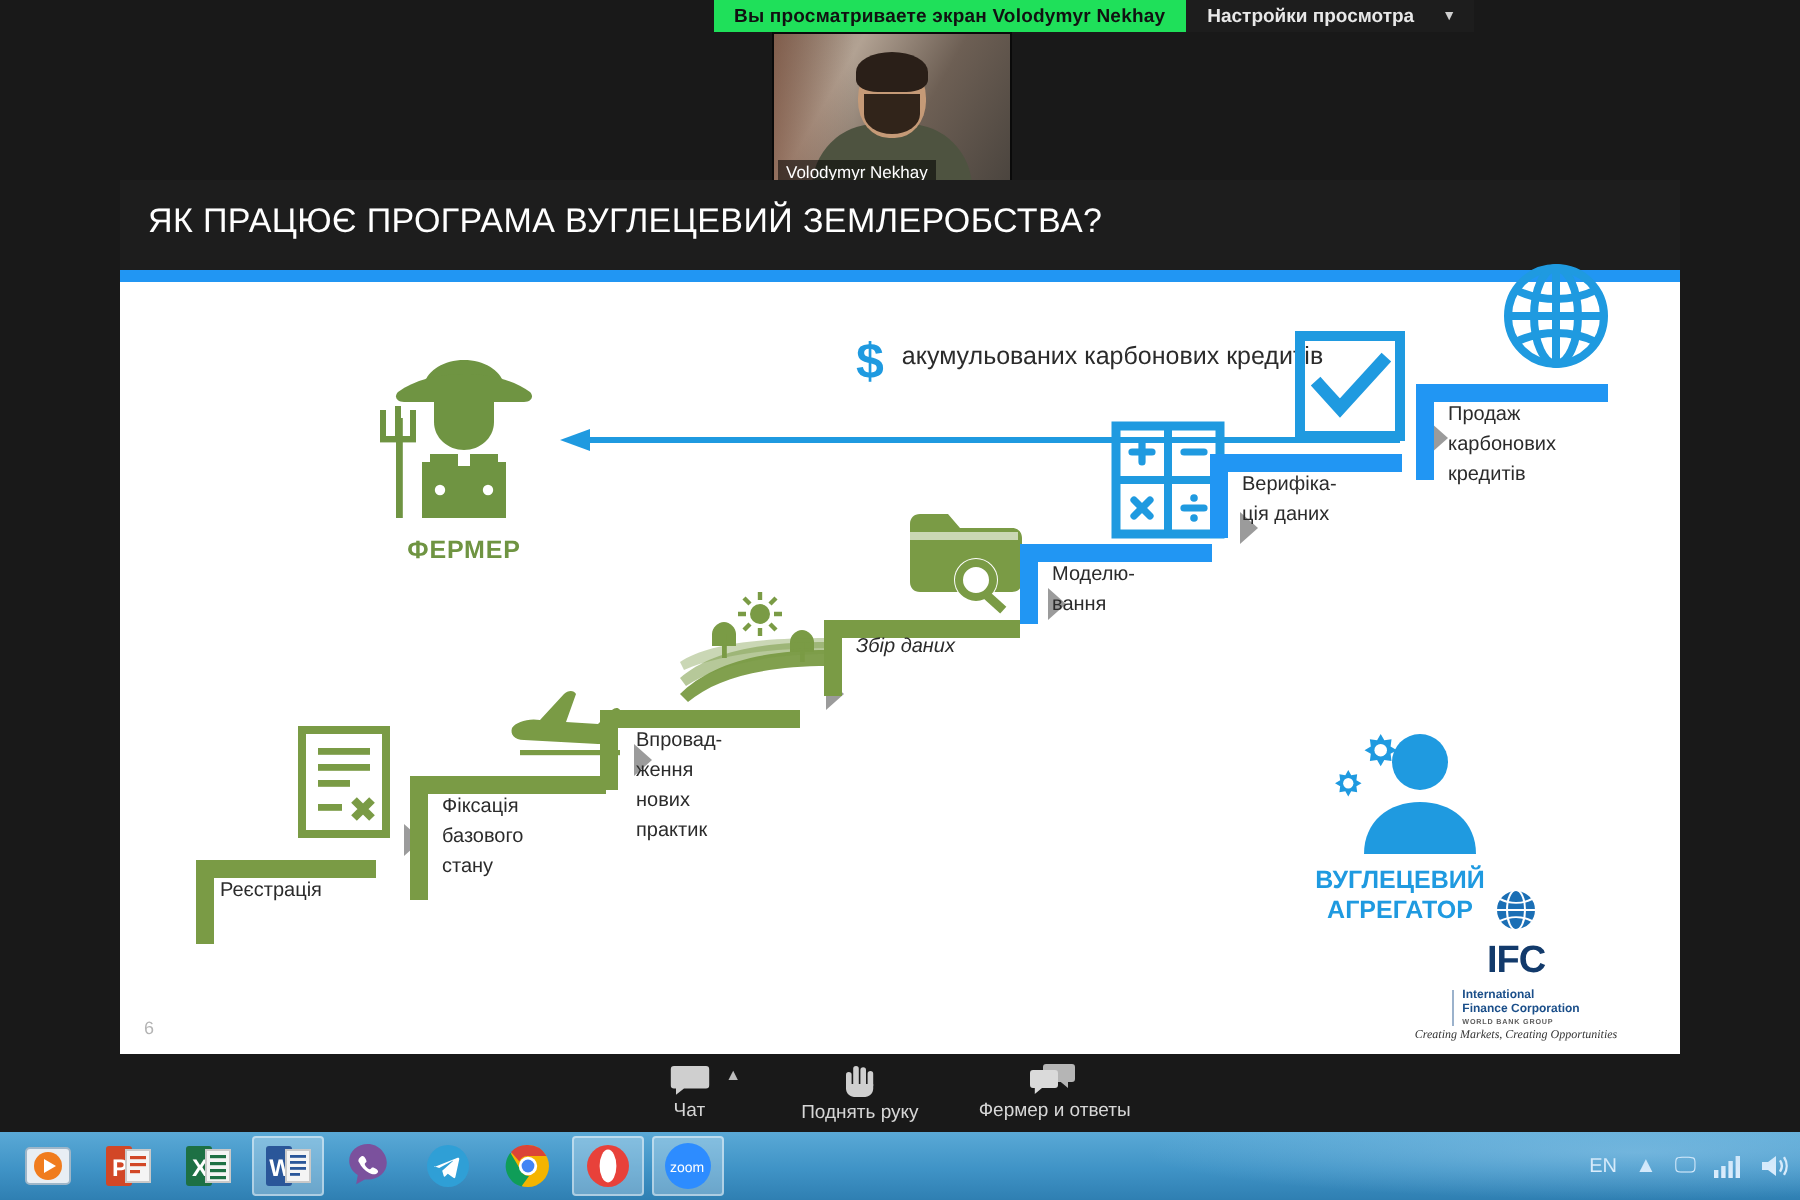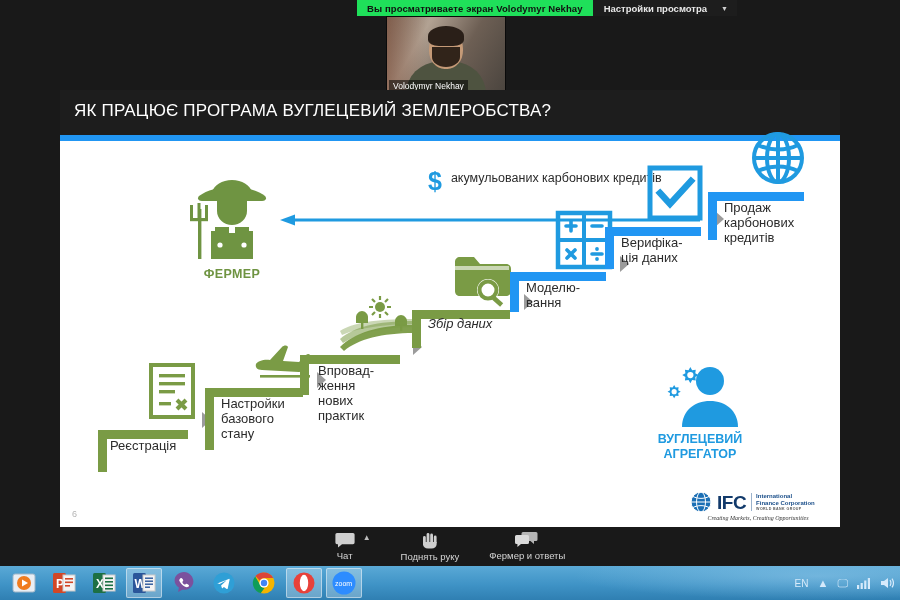--- a/index.html
+++ b/index.html
@@ -78,34 +78,34 @@
   #return-arrow{ position:absolute; left:220px; top:124px; width:420px; height:12px; }
   
   #farmer{ position:absolute; left:112px; top:85px; width:120px; text-align:center; }
   #farmer-label{ margin-top:2px; color:#6f9442; font-size:12.5px; font-weight:bold; letter-spacing:.4px; }
   
   .step{ position:absolute; }
   .step .bar{ position:absolute; }
   .step .bar .horiz{ position:absolute; left:0; top:0; height:9px; }
   .step .bar .vert{ position:absolute; left:0; top:0; width:9px; }
   .step .caption{
-    position:absolute; font-size:13px; color:#2b2b2b; line-height:15px;
+    position:absolute; font-size:10px; color:#2b2b2b; line-height:15px;
     text-align:left; white-space:pre-line;
   }
   .step .stepicon{ position:absolute; }
   .tri{ position:absolute; width:0; height:0;
         border-top:8px solid transparent; border-bottom:8px solid transparent;
         border-left:9px solid #9b9b9b; }
   
   #aggregator{ position:absolute; left:565px; top:275px; width:150px; text-align:center; }
   #aggregator-label{ color:#1f9ae0; font-size:12.5px; font-weight:bold; line-height:15px; margin-top:1px; }
   
   #slide-number{ position:absolute; left:12px; bottom:8px; font-size:9px; color:#b4b4b4; }
   #ifc-logo{ position:absolute; right:14px; bottom:6px; width:136px; }
-  .ifc-row{ display:flex; align-items:center; gap:5px; }
+  .ifc-row{ display:flex; align-items:center; gap:5px;flex-direction:column; }
   .ifc-mark{ font-size:19px; font-weight:bold; color:#123a6b; letter-spacing:-.5px; line-height:19px; }
   .ifc-txt{ border-left:1px solid #9bb2cc; padding-left:4px; }
   .ifc-t1{ font-size:6px; font-weight:bold; color:#1b4f8a; line-height:6.5px; }
   .ifc-t2{ font-size:3.6px; font-weight:bold; color:#5c5c5c; letter-spacing:.4px; margin-top:1px; }
   .ifc-tag{ font-size:6px; color:#333; font-style:italic; font-family:"Liberation Serif",serif; margin-top:2px; text-align:center; }
   
   #zoom-toolbar{
     position:absolute; left:0; top:527px; width:900px; height:39px;
     background:#191919; display:flex; align-items:center; justify-content:center; gap:30px;
   }
@@ -210,21 +210,21 @@
 
     <div class="step" style="left:145px; top:250px; width:145px; height:134px;">
       <svg class="stepicon" style="left:45px; top:0;" width="70" height="40" viewBox="0 0 70 40">
         <path d="M6 24c2-3 8-5 14-4l12-13c2-2 5-2 6 0l-5 14 16 1 7-7c2-2 5-1 4 2l-5 12c-1 2-3 3-6 3L12 30c-5 0-7-3-6-6z" fill="#7a9b45"></path>
         <rect x="10" y="35" width="50" height="2.6" fill="#7a9b45"></rect>
       </svg>
       <div class="bar" style="left:0; top:48px; width:98px; height:62px;">
         <div class="horiz" style="width:98px; background:#7a9b45;"></div>
         <div class="vert" style="height:62px; background:#7a9b45;"></div>
       </div>
-      <div class="caption" style="left:16px; top:56px;">Настройки
+      <div class="caption" style="left:16px; top:56px;">Фіксація
 базового
 стану</div>
       <div class="tri" style="left:112px; top:32px;"></div>
     </div>
 
     <div class="step" style="left:240px; top:205px; width:150px; height:180px;">
       <svg class="stepicon" style="left:38px; top:0;" width="78" height="58" viewBox="0 0 78 58">
         <g fill="#7a9b45">
           <circle cx="42" cy="12" r="5"></circle>
           <g stroke="#7a9b45" stroke-width="2.2">

